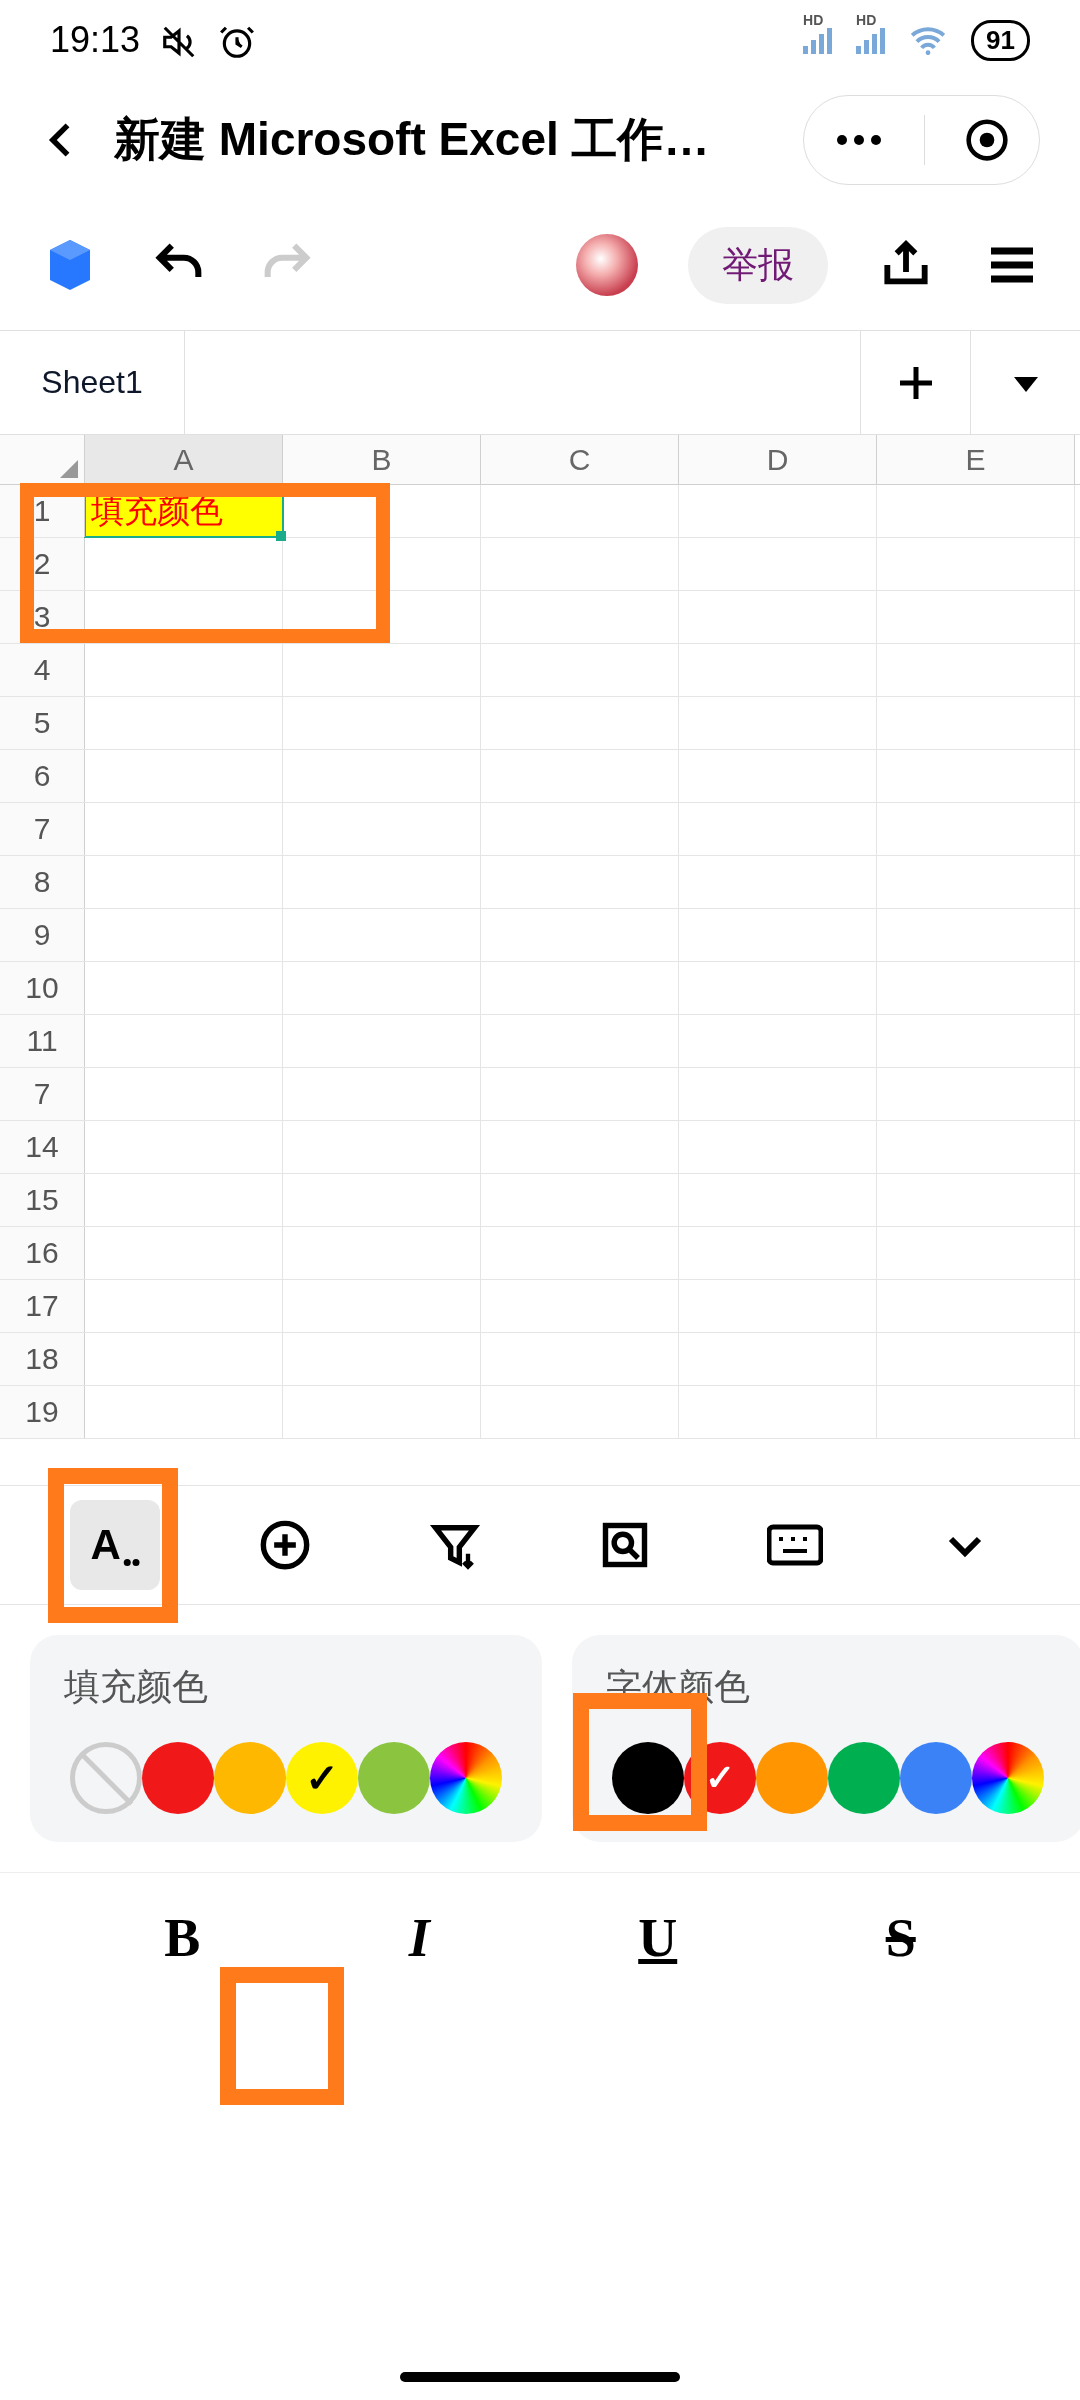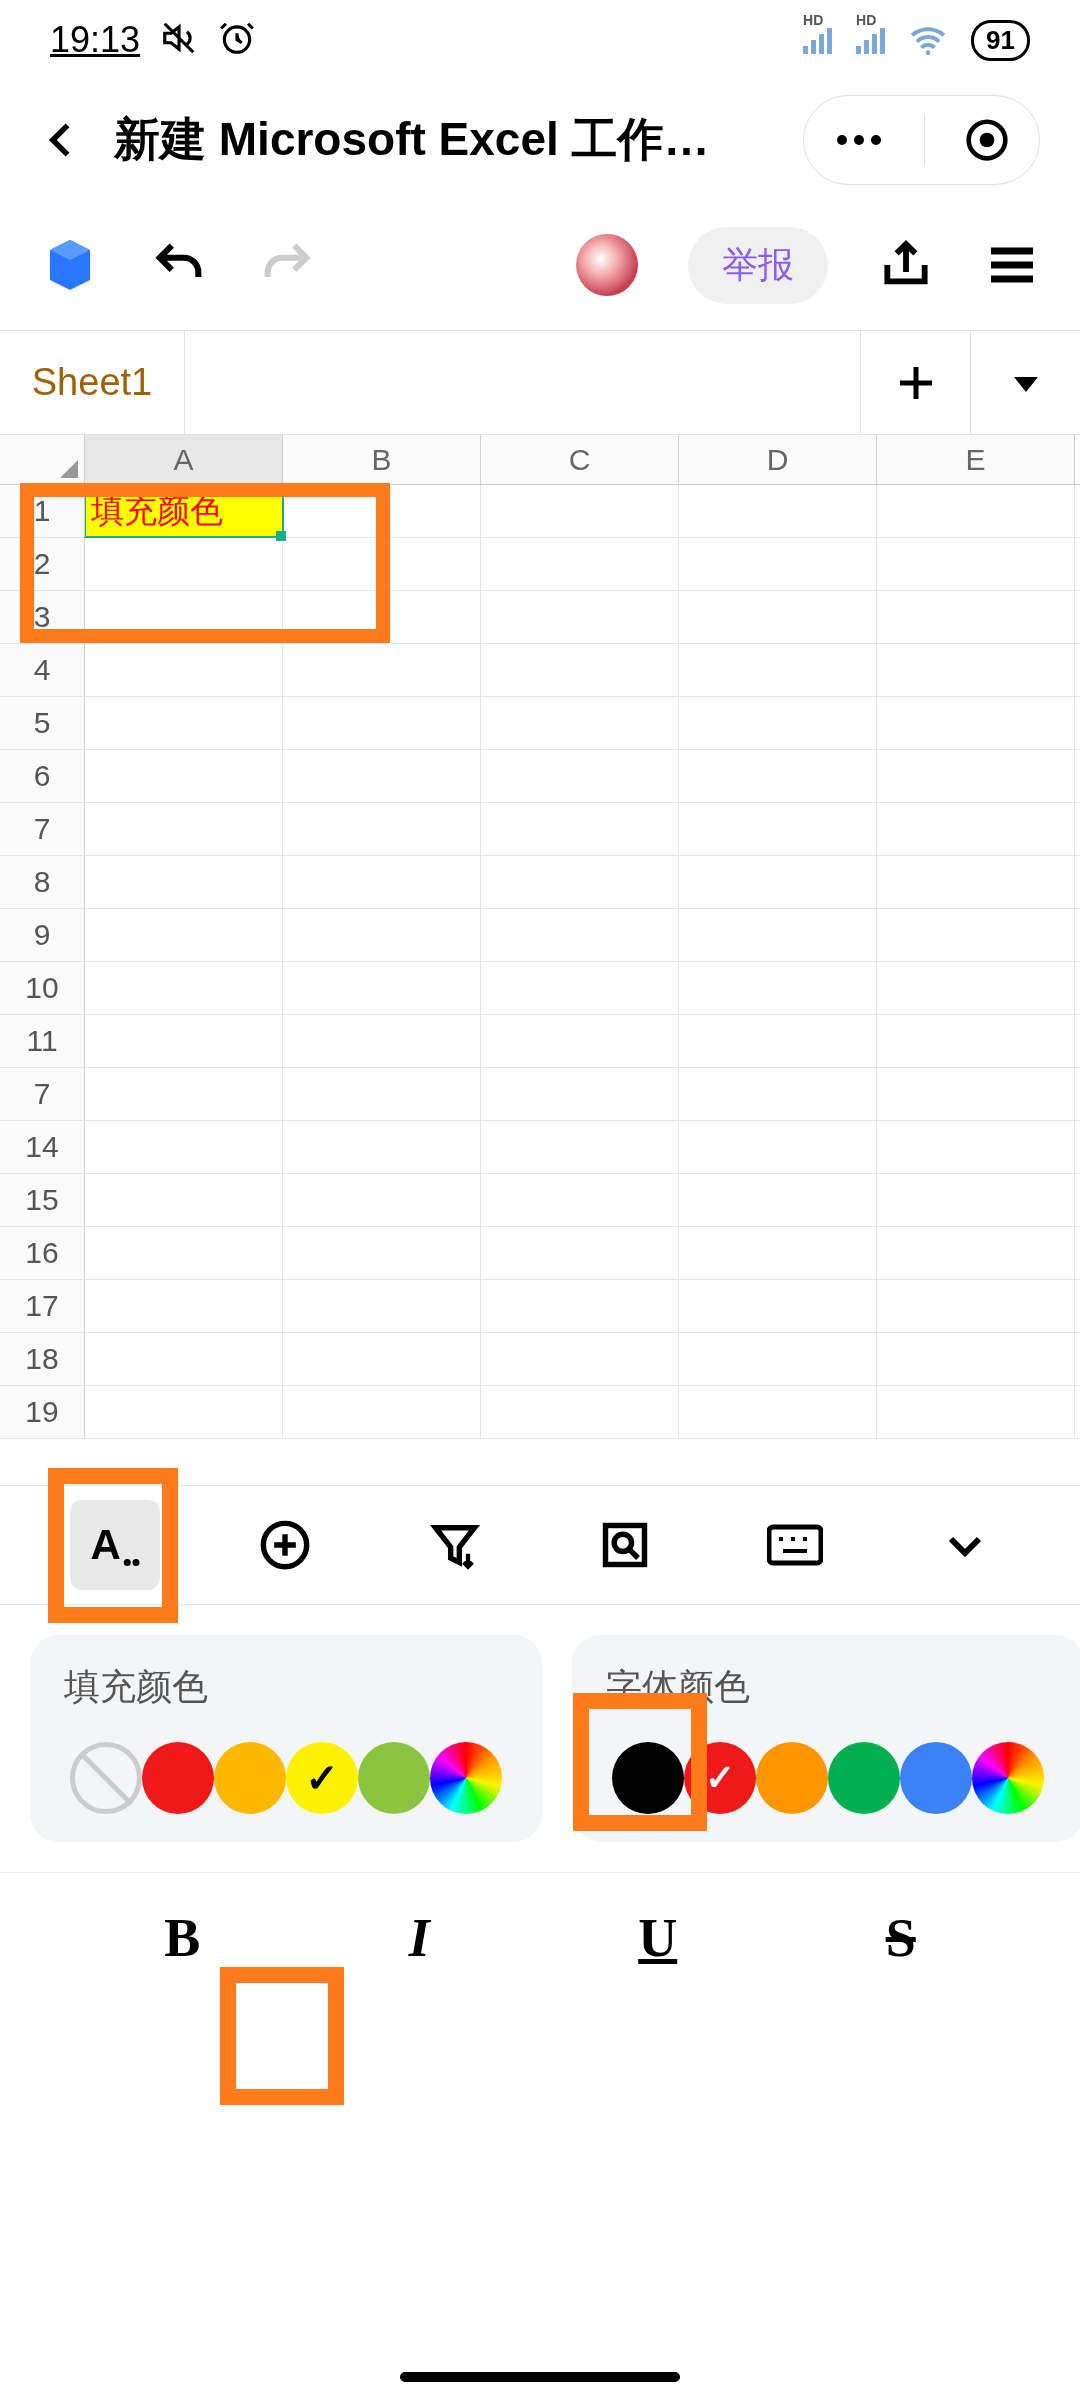--- a/index.html
+++ b/index.html
@@ -1,41 +1,41 @@
 <!DOCTYPE html>
 <html><head>
 <meta charset="utf-8">
 <style>
 * { margin:0; padding:0; box-sizing:border-box; font-family:-apple-system,"PingFang SC","Microsoft YaHei",sans-serif; }
 html,body { width:1080px; height:2400px; background:#fff; overflow:hidden; }
 
 
 .statusbar { height:80px; display:flex; align-items:center; justify-content:space-between; padding:0 50px; font-size:36px; font-weight:500; color:#000; }
-.status-left { display:flex; align-items:flex-start; gap:20px;text-decoration:underline; }
+.status-left { display:flex; align-items:flex-end; gap:20px; }
 .status-right { display:flex; align-items:center; gap:24px; }
 .sig-icon { display:flex; align-items:flex-end; gap:3px; height:28px; position:relative; }
 .sig-icon .bar { width:5px; background:#7aa8d8; }
 .sig-icon .b1{height:8px}.sig-icon .b2{height:14px}.sig-icon .b3{height:20px}.sig-icon .b4{height:26px}
 .sig-hd { position:absolute; top:-14px; left:0; font-size:14px; font-weight:600; color:#555; }
 .batt { border:3px solid #000; border-radius:20px; padding:2px 12px; font-size:26px; font-weight:600; }
 
 
 .titlebar { height:120px; display:flex; align-items:center; padding:0 40px; gap:30px;justify-content:flex-end; }
 .title { font-size:46px; font-weight:600; flex:1; white-space:nowrap; overflow:hidden; }
 .pill { border:1px solid #ddd; border-radius:70px; height:90px; display:flex; align-items:center; padding:0 30px; gap:40px; }
 .pill-div { width:1px; height:50px; background:#ddd; }
 
 
 .toolbar { height:130px; display:flex; align-items:center; padding:0 40px; gap:50px; }
 .avatar { width:62px; height:62px; border-radius:50%; background:radial-gradient(circle at 40% 40%, #fff 0%, #f5b0b0 30%, #c84050 70%); }
-.report-btn { background:#f0f0f0; border-radius:40px; padding:14px 34px; font-size:36px; color:#8b5cf6; }
+.report-btn { background:#f0f0f0; border-radius:40px; padding:14px 34px; font-size:36px; color:#701a75; }
 
 
 .sheettabs { height:105px; border-top:1px solid #e0e0e0; border-bottom:1px solid #e0e0e0; display:flex; align-items:stretch; }
-.sheet-tab { width:185px; display:flex; align-items:center; justify-content:center; font-size:38px; color:#a16207; border-right:1px solid #e0e0e0; }
+.sheet-tab { width:185px; display:flex; align-items:center; justify-content:center; font-size:32px; color:#0f172a; border-right:1px solid #e0e0e0; }
 .sheet-spacer { flex:1; }
 .sheet-btn { width:110px; display:flex; align-items:center; justify-content:center; border-left:1px solid #e0e0e0; }
 
 
 .grid-wrap { position:relative; height:1050px; overflow:hidden; }
 .grid-cols { display:flex; height:50px; border-bottom:1px solid #d0d0d0; font-size:30px; color:#666; }
 .corner { width:85px; border-right:1px solid #d0d0d0; background:#fafafa; position:relative; }
 .corner::after { content:''; position:absolute; right:6px; bottom:6px; width:0; height:0; border-left:18px solid transparent; border-bottom:18px solid #999; }
 .colh { width:198px; display:flex; align-items:center; justify-content:center; border-right:1px solid #d0d0d0; background:#fafafa; }
 .colh.sel { background:#e8e8e8; }

